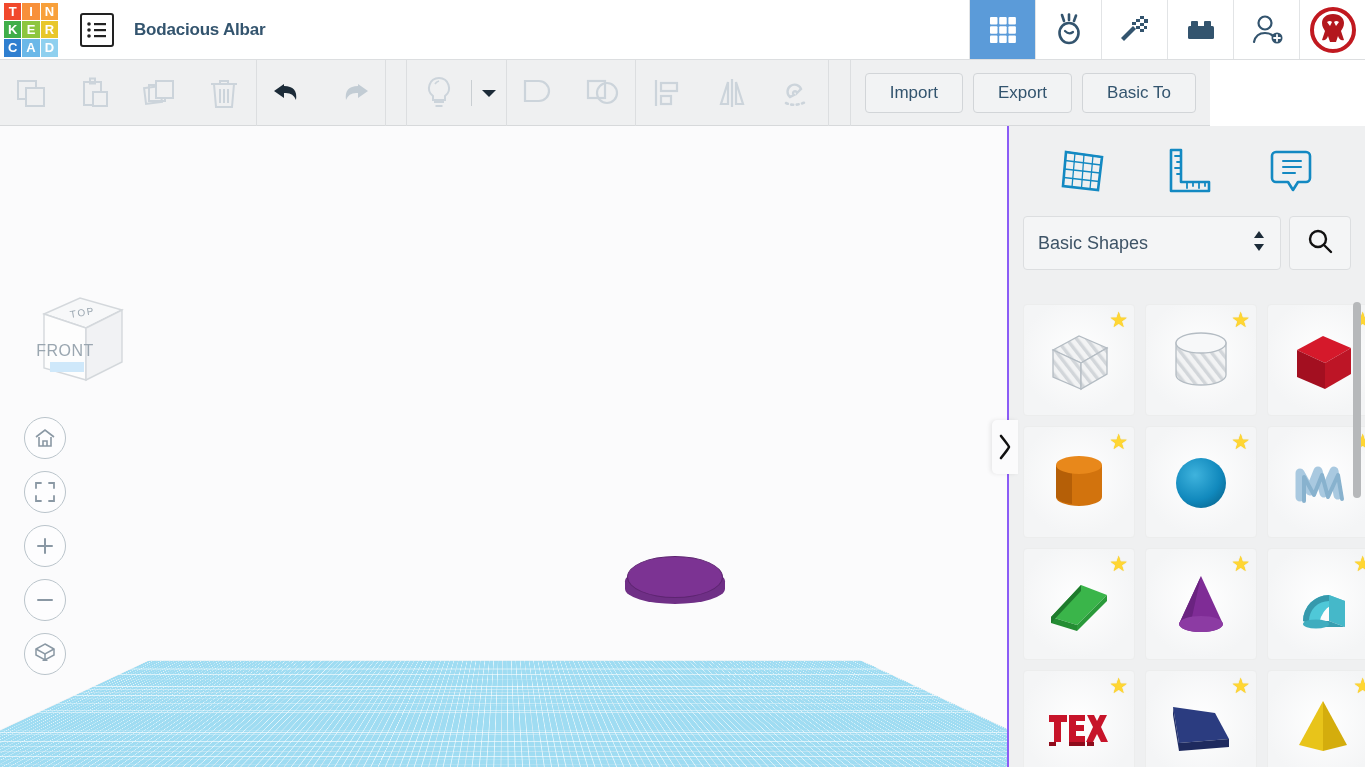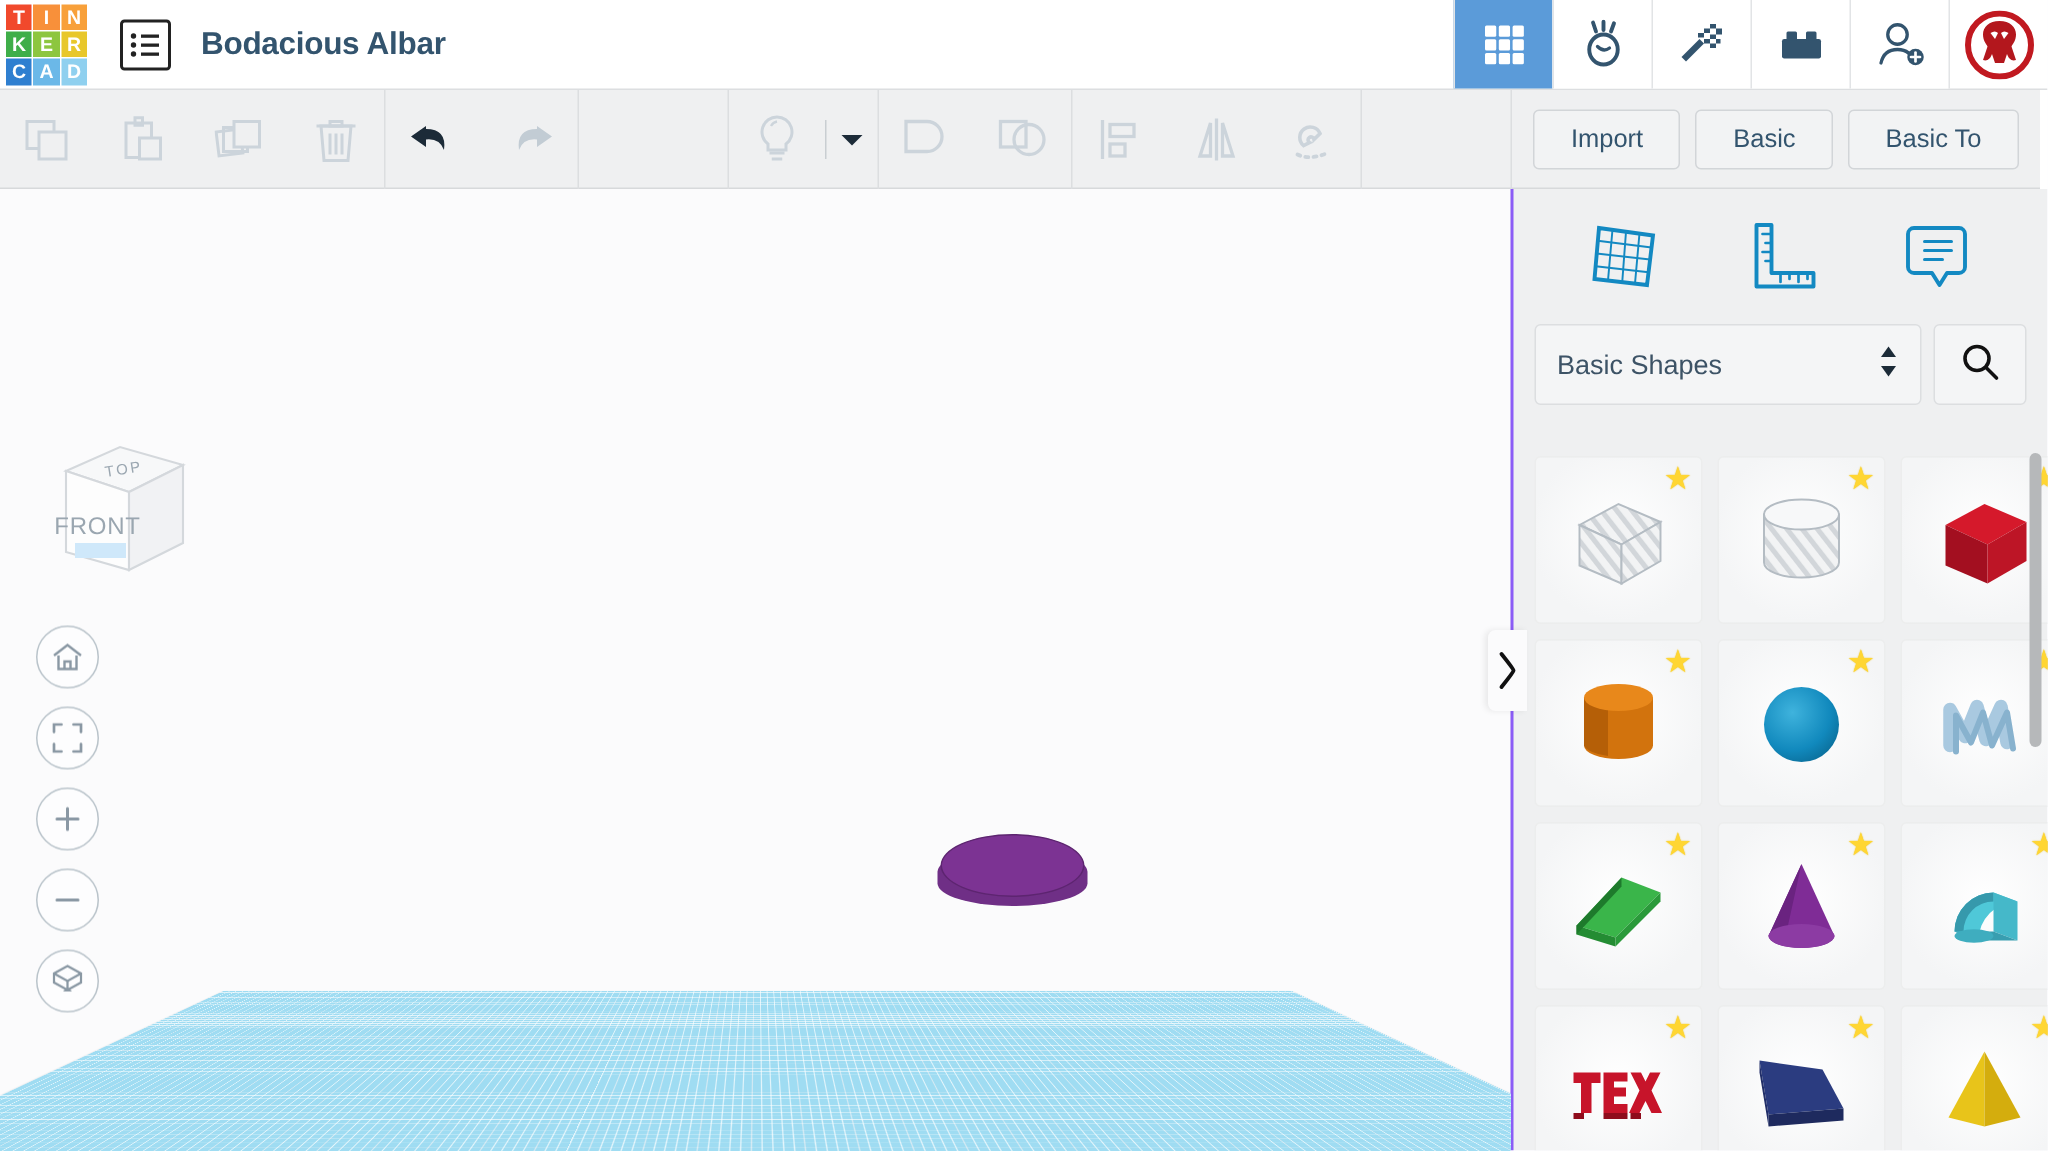--- a/index.html
+++ b/index.html
@@ -29,39 +29,39 @@
     font-family: "Liberation Sans", sans-serif;
     line-height: 1;
   }
   .menu-icon-btn {
     width: 34px; height: 34px; margin-left: 22px;
     border: 2px solid #222; border-radius: 3px;
     display: flex; align-items: center; justify-content: center;
     background: #fff; cursor: pointer;
   }
   .proj-title {
-    margin-left: 20px; font-size: 21px; color: #33546e; font-weight: bold;
+    margin-left: 20px; font-size: 17px; color: #33546e; font-weight: bold;
     letter-spacing: -0.2px;
   }
   .topbar-right {
     position: absolute; right: 0; top: 0; height: 59px; display: flex; align-items: stretch;
   }
   .tb-item {
     width: 66px; display: flex; align-items: center; justify-content: center;
     border-left: 1px solid #e2e4e6; cursor: pointer; background: #fff;
   }
   .tb-item.active { background: #5b9bd9; }
   .tb-avatar {
     width: 66px; display: flex; align-items: center; justify-content: center;
     border-left: 1px solid #e2e4e6; cursor: pointer;
   }
 
   
   .toolbar {
-    position: absolute; left: 0; top: 60px; width: 1360px; height: 66px;
+    position: absolute; left: 0; top: 60px; width: 1210px; height: 66px;
     background: #eff0f1;
     border-bottom: 1px solid #d7d9db;
     display: flex; align-items: center;
   }
   .tgroup { height: 66px; display: flex; align-items: center; border-right: 1px solid #dcdee0; }
   .tbtn {
     width: 64px; height: 66px; display: flex; align-items: center; justify-content: center;
     cursor: pointer;
   }
   .tbtn.dis { cursor: default; }
@@ -402,21 +402,21 @@
           <path d="M8 27 q8 4 20 -1" stroke-dasharray="2 3.5" stroke-width="2.6"></path>
         </g>
           </svg>
       </div>
     </div>
 
     <div class="tspacer"></div>
 
     <div class="rtbuttons">
       <div class="rtbtn">Import</div>
-      <div class="rtbtn">Basic</div>
+      <div class="rtbtn">Export</div>
       <div class="rtbtn">Basic To</div>
     </div>
   </div>
 
   <div class="canvas">
 
     <div class="grid-plane"></div>
 
     <div class="disc">
       <div class="side"></div>

